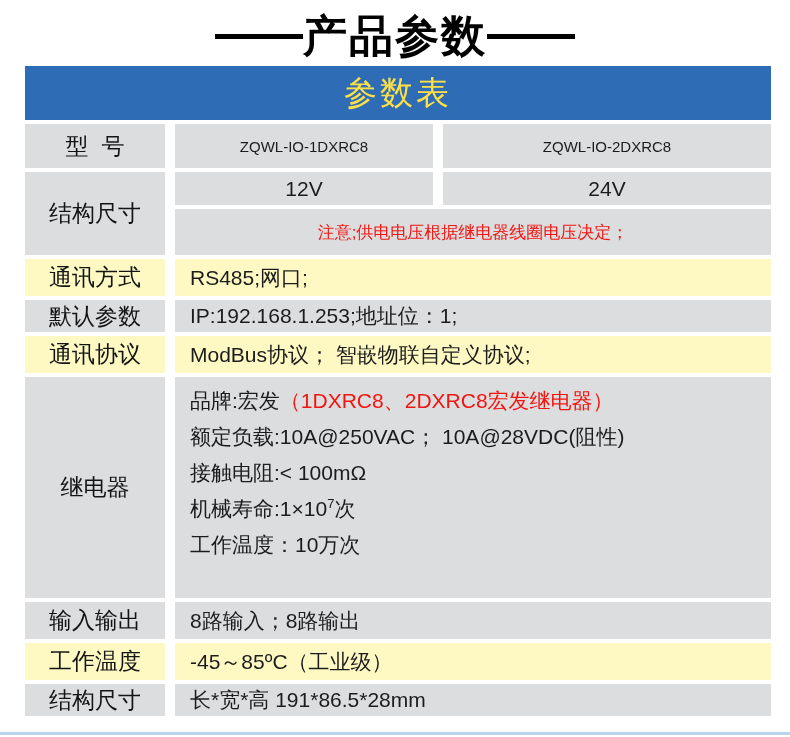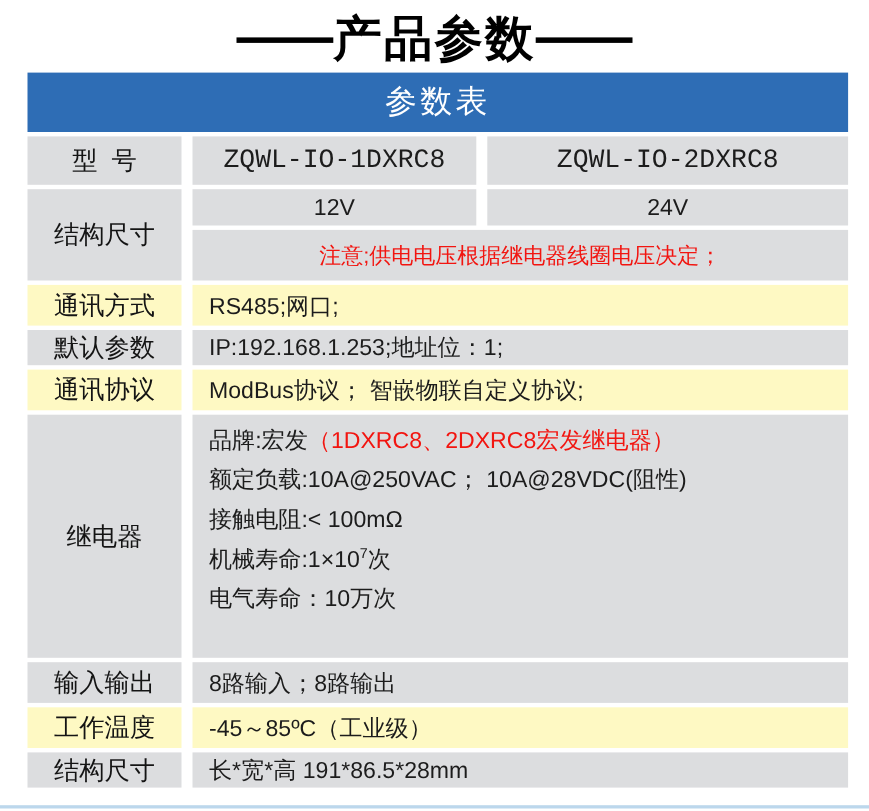--- a/index.html
+++ b/index.html
@@ -24,41 +24,41 @@
 
   
   .table-wrap {
     margin:2px 19px 0 25px; width:746px;
     display:flex; flex-direction:column; row-gap:4px;
   }
   .header-bar {
     height:54px; background:var(--accent,#2e6db5);
     display:flex; align-items:center; justify-content:center;
   }
-  .header-bar span { color:#ffffff; font-size:29px; letter-spacing:3px; }
+  .header-bar span { color:#fde047; font-size:33px; letter-spacing:3px; }
 
   .row { display:grid; grid-template-columns:140px 1fr; column-gap:10px; }
   .row-3col { grid-template-columns:140px 258px 1fr; }
   .power-block {
     display:grid; grid-template-columns:140px 258px 1fr;
     grid-template-rows:33px 46px; column-gap:10px; row-gap:4px;
   }
   .cell { display:flex; align-items:center; }
   .gray  { background:var(--cellgray,#dcdddf); }
   .white { background:#fef9c3; }
   .label {
     justify-content:center; font-size:23px; font-weight:500;
     color:#141414; white-space:pre; text-align:center;
   }
   .value { padding-left:15px; font-size:21px; color:#1c1c1c; }
   .vcenter { justify-content:center; padding-left:0; }
-  .model-text { font-size:24px;font-family:Liberation Mono, monospace; }
+  .model-text { font-size:15px; }
   .red { color:var(--red,#f21510); }
   .note-cell { grid-column:2 / 4; justify-content:center; padding-left:0; }
-  .note-text { font-size:20px; }
+  .note-text { font-size:17px; }
 
   .relay-row { }
   .relay-value {
     display:flex; flex-direction:column; 
     padding:6px 0 6px 15px; font-size:21px; color:#1c1c1c;
   }
   .relay-line { line-height:36px; white-space:pre-wrap; }
   .sup { font-size:13px; vertical-align:super; line-height:0; }
 
   .h44{height:44px} .h37{height:37px} .h38{height:32px} .h221{height:221px}
@@ -115,21 +115,21 @@
       <div class="cell value white">ModBus协议； 智嵌物联自定义协议;</div>
     </div>
 
     <div class="row h221 relay-row">
       <div class="cell label gray">继电器</div>
       <div class="relay-value gray">
         <div class="relay-line"><span>品牌:宏发</span><span class="red">（1DXRC8、2DXRC8宏发继电器）</span></div>
         <div class="relay-line">额定负载:10A@250VAC； 10A@28VDC(阻性)</div>
         <div class="relay-line">接触电阻:&lt; 100mΩ</div>
         <div class="relay-line"><span>机械寿命:1×10</span><span class="sup">7</span><span>次</span></div>
-        <div class="relay-line">电气寿命：10万次</div>
+        <div class="relay-line">工作温度：10万次</div>
       </div>
     </div>
 
     <div class="row h37">
       <div class="cell label gray">输入输出</div>
       <div class="cell value gray">8路输入；8路输出</div>
     </div>
 
     <div class="row h37">
       <div class="cell label white">工作温度</div>

